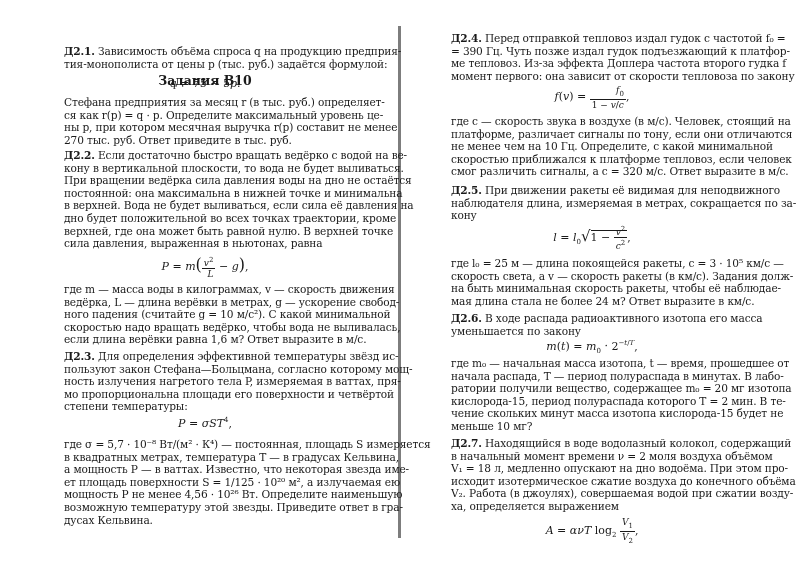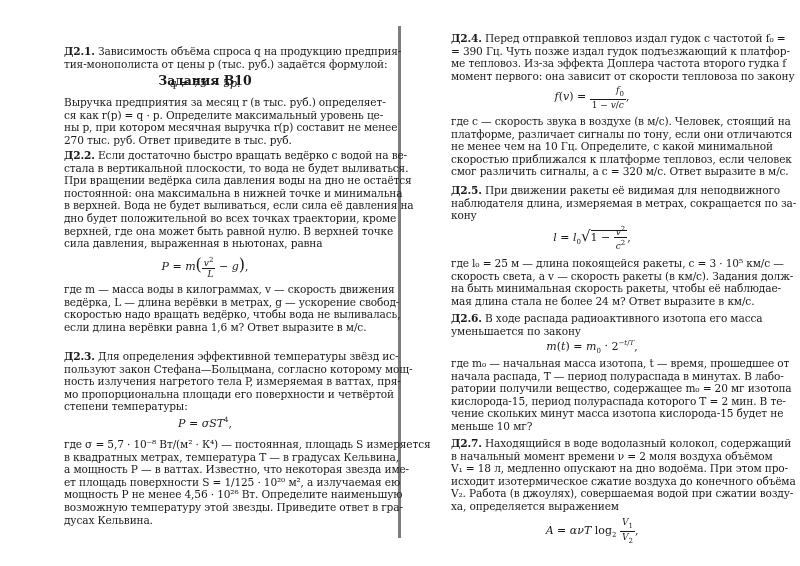--- a/index.html
+++ b/index.html
@@ -33,42 +33,43 @@
   <div class="title">Задания B10</div>
 
   <div class="text" style="top:45px">
     <span class="line"><span class="pid">Д2.1.</span> <span>Зависимость объёма спроса q на продукцию предприя-</span></span>
     <span class="line last">тия-монополиста от цены p (тыс. руб.) задаётся формулой:</span>
   </div>
   <div class="formula" style="top:77px">
     <i>q</i> = 75 − 5<i>p</i>.
   </div>
   <div class="text" style="top:96px">
-    <span class="line">Выручка предприятия за месяц r (в тыс. руб.) определяет-</span>
+    <span class="line">Стефана предприятия за месяц r (в тыс. руб.) определяет-</span>
     <span class="line">ся как r(p) = q · p. Определите максимальный уровень це-</span>
     <span class="line">ны p, при котором месячная выручка r(p) составит не менее</span>
     <span class="line last">270 тыс. руб. Ответ приведите в тыс. руб.</span>
   </div>
 
   <div class="text" style="top:149px">
     <span class="line"><span class="pid">Д2.2.</span> <span>Если достаточно быстро вращать ведёрко с водой на ве-</span></span>
-    <span class="line">стала в вертикальной плоскости, то вода не будет выливаться.</span>
+    <span class="line">кону в вертикальной плоскости, то вода не будет выливаться.</span>
     <span class="line">При вращении ведёрка сила давления воды на дно не остаётся</span>
     <span class="line">постоянной: она максимальна в нижней точке и минимальна</span>
     <span class="line">в верхней. Вода не будет выливаться, если сила её давления на</span>
     <span class="line">дно будет положительной во всех точках траектории, кроме</span>
     <span class="line">верхней, где она может быть равной нулю. В верхней точке</span>
     <span class="line last">сила давления, выраженная в ньютонах, равна</span>
   </div>
   <div class="formula" style="top:255px">
     <i>P</i> = <i>m</i><span style="font-size:16px">(</span><span class="frac"><span class="num"><i>v</i><sup>2</sup></span><span class="den"><i>L</i></span></span> − <i>g</i><span style="font-size:16px">)</span>,
   </div>
   <div class="text" style="top:283px">
     <span class="line">где m — масса воды в килограммах, v — скорость движения</span>
     <span class="line">ведёрка, L — длина верёвки в метрах, g — ускорение свобод-</span>
+    <span class="line">ного падения (считайте g = 10 м/с²). С какой минимальной</span>
     <span class="line">скоростью надо вращать ведёрко, чтобы вода не выливалась,</span>
     <span class="line last">если длина верёвки равна 1,6 м? Ответ выразите в м/с.</span>
   </div>
 
   <div class="text" style="top:350px">
     <span class="line"><span class="pid">Д2.3.</span> <span>Для определения эффективной температуры звёзд ис-</span></span>
     <span class="line">пользуют закон Стефана—Больцмана, согласно которому мощ-</span>
     <span class="line">ность излучения нагретого тела P, измеряемая в ваттах, пря-</span>
     <span class="line">мо пропорциональна площади его поверхности и четвёртой</span>
     <span class="line last">степени температуры:</span>

